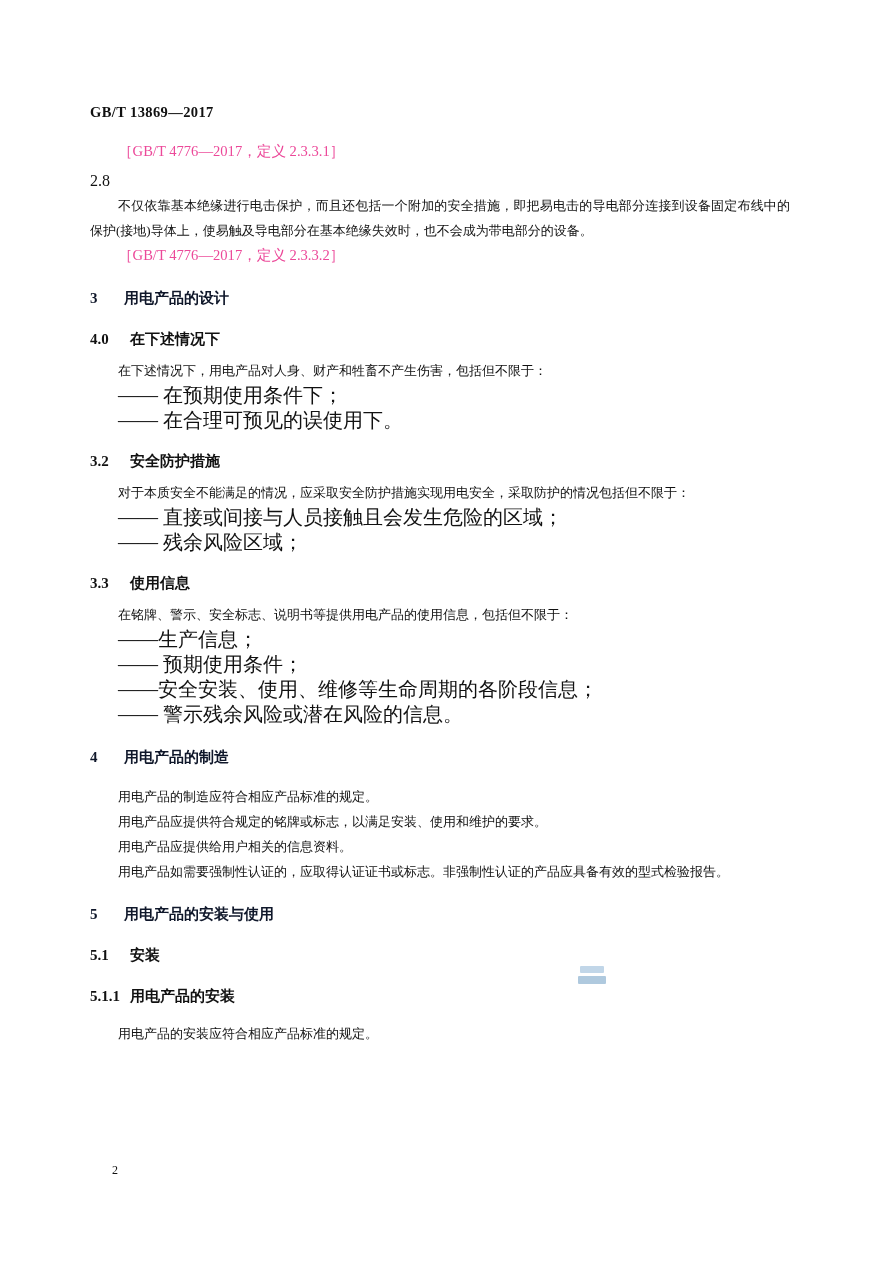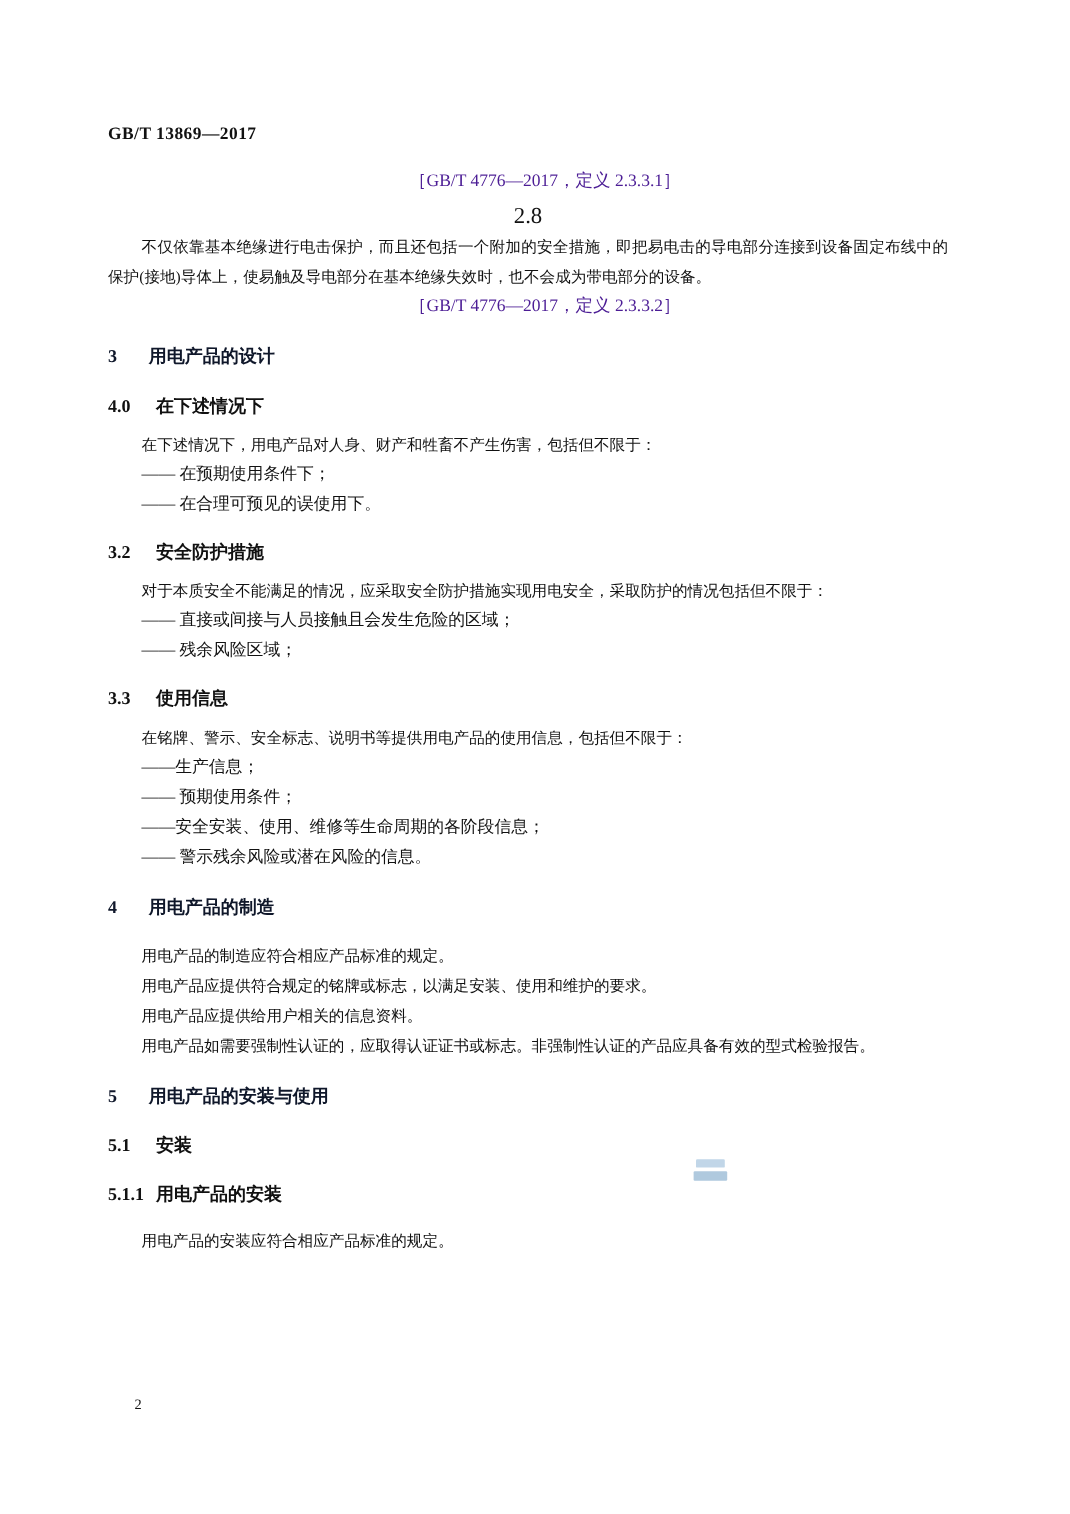--- a/index.html
+++ b/index.html
@@ -62,35 +62,33 @@
     font-weight: 700;
     color: #111;
     line-height: 25px;
     margin-left: 28px;
   }
   .term-head .en {
     font-family: "Liberation Serif", "DejaVu Serif", serif;
     margin-left: 24px;
   }
   .num-only {
-    font-size: 19px;
+    font-size: 16px;
     color: #111;
     line-height: 25px;
     margin-top: 4px;
-    text-align: center;
   }
   .ref {
     font-size: 14.6px;
-    color: #4c1d95;
+    color: #ec4899;
     line-height: 25px;
     margin-left: 28px;
-    text-align: center;
   }
   .dash-item {
-    font-size: 14px;
+    font-size: 20px;
     color: #111;
     line-height: 25px;
     margin-left: 28px;
   }
   .body-para {
     font-size: 13px;
     color: #111;
     line-height: 25px;
     text-indent: 28px;
     text-align: justify;

